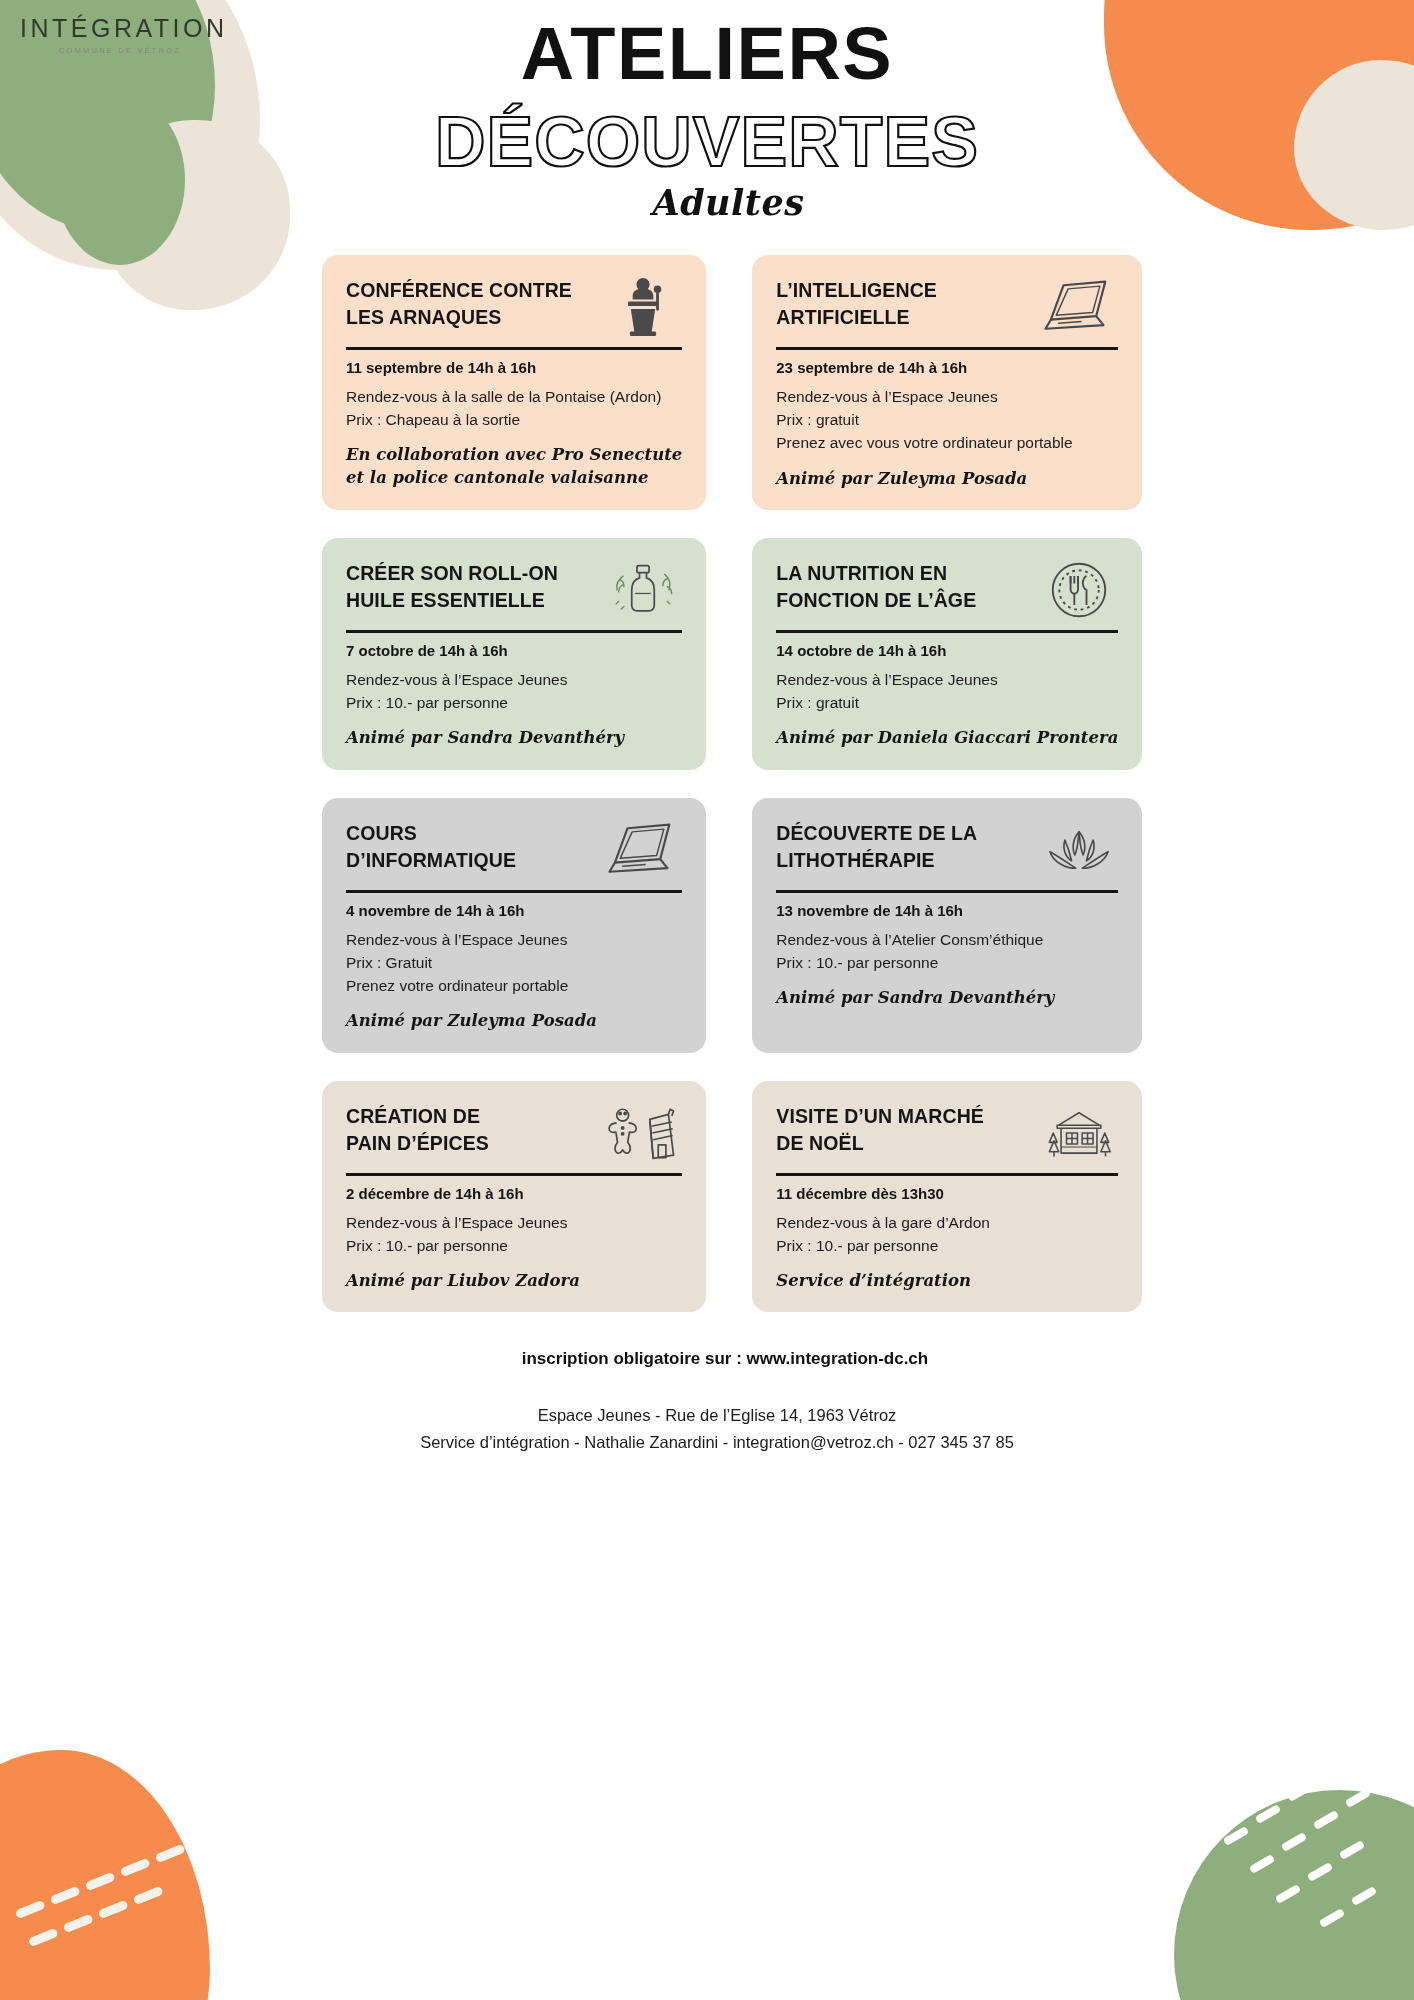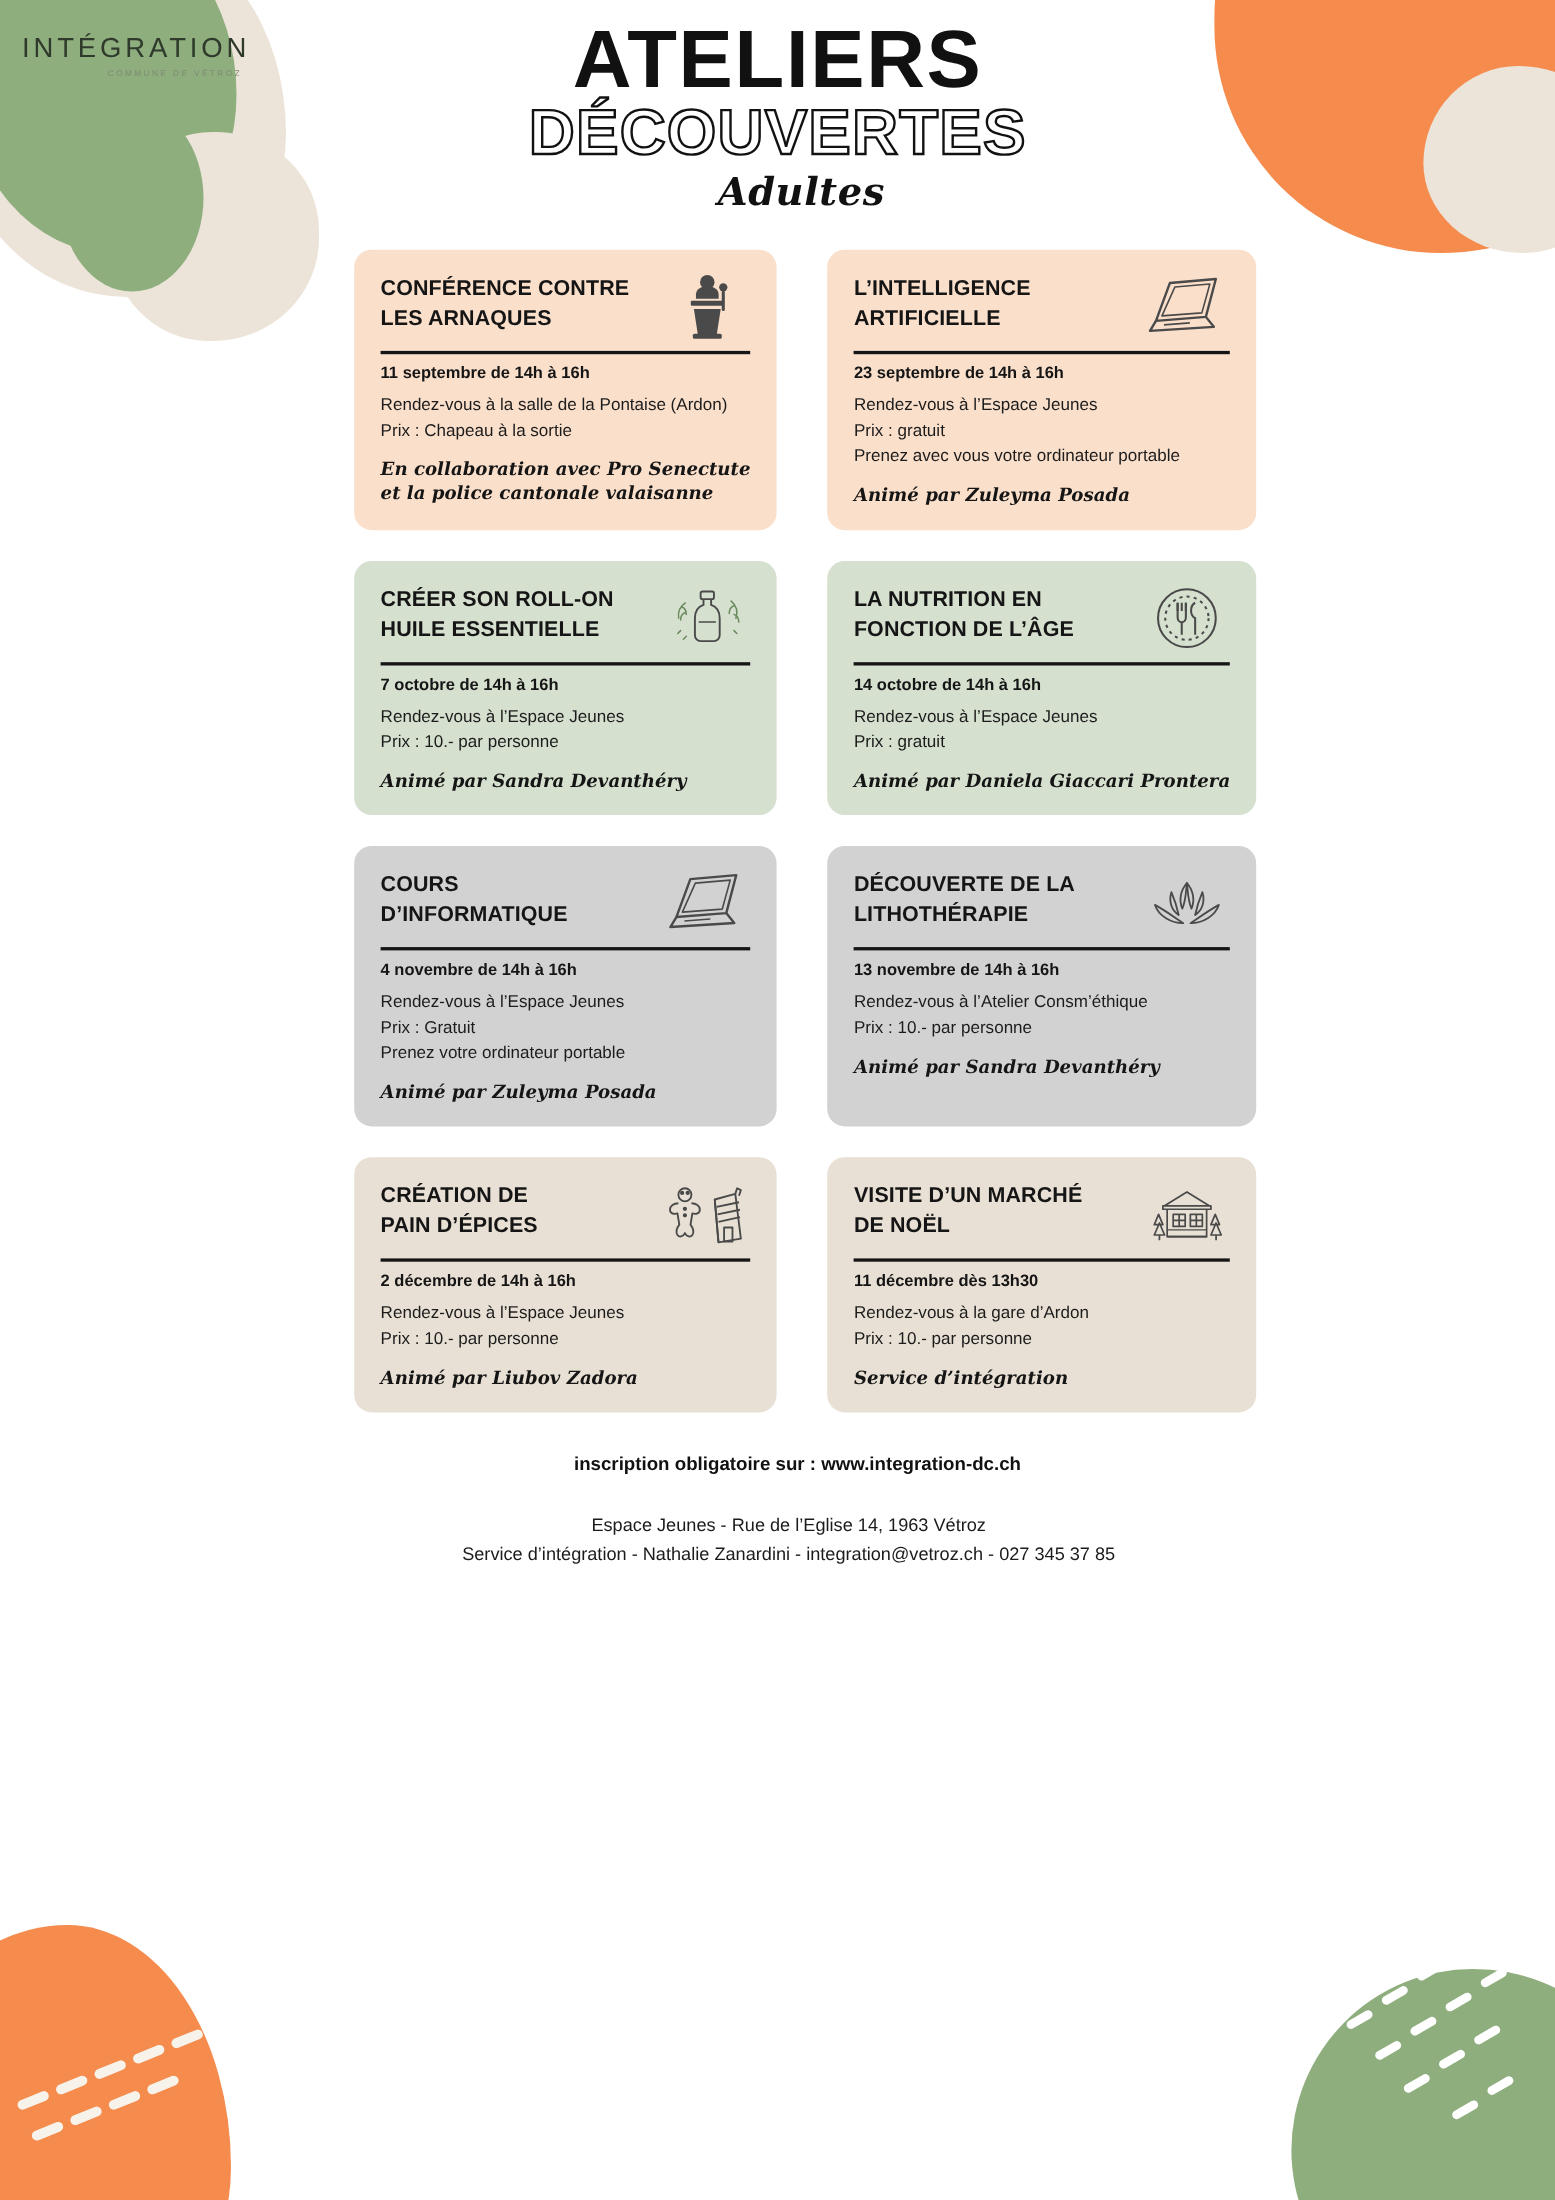--- a/index.html
+++ b/index.html
@@ -60,44 +60,44 @@
 
   #blob-green-br {
     right: -90px; bottom: -120px; width: 330px; height: 330px;
     background: #8fae7d;
     border-radius: 50% 50% 48% 52% / 50% 48% 52% 50%;
   }
   #dots-br { right: 25px; bottom: 40px; width: 220px; height: 200px; }
 
   
   #logo-block {
-    position: absolute; left: 20px; top: 30px; width: 200px; z-index: 6;
-    text-align: right;
+    position: absolute; left: 20px; top: 14px; width: 200px; z-index: 6;
+    text-align: center;
   }
   #logo-wordmark {
     font-size: 25px; letter-spacing: 3.5px; color: #2f3a2c;
     font-family: "Liberation Sans", sans-serif; font-weight: 400;
   }
   #logo-tagline {
     font-size: 7.5px; letter-spacing: 2.2px; color: #7e8a74; margin-top: 3px;
   }
 
   
   #title-block {
     position: relative; z-index: 5; padding-top: 18px; text-align: center;
   }
   #title-main {
     font-size: 74px; font-weight: 900; letter-spacing: 1.5px;
     color: #111; line-height: 0.98;
   }
   #title-sub {
-    font-size: 58px; font-weight: 900; letter-spacing: 1px;
+    font-size: 70px; font-weight: 900; letter-spacing: 1px;
     line-height: 1.02; color: transparent;
     -webkit-text-stroke: 2.2px #111;
-    margin-top: 0;
+    margin-top: 16px;
   }
   #title-script {
     font-family: "DejaVu Serif", serif; font-style: italic; font-weight: 700;
     font-size: 35px; color: #111; margin-top: 4px; letter-spacing: 0.5px; padding-left: 43px;
   }
 
   
   #cards-grid {
     position: relative; z-index: 4;
     margin: 32px auto 0;

